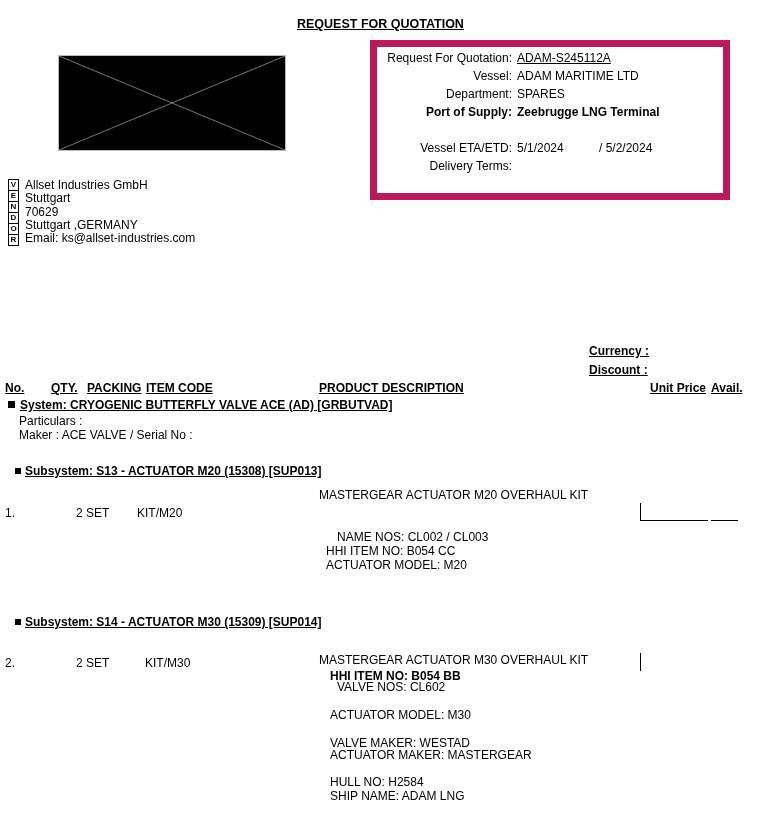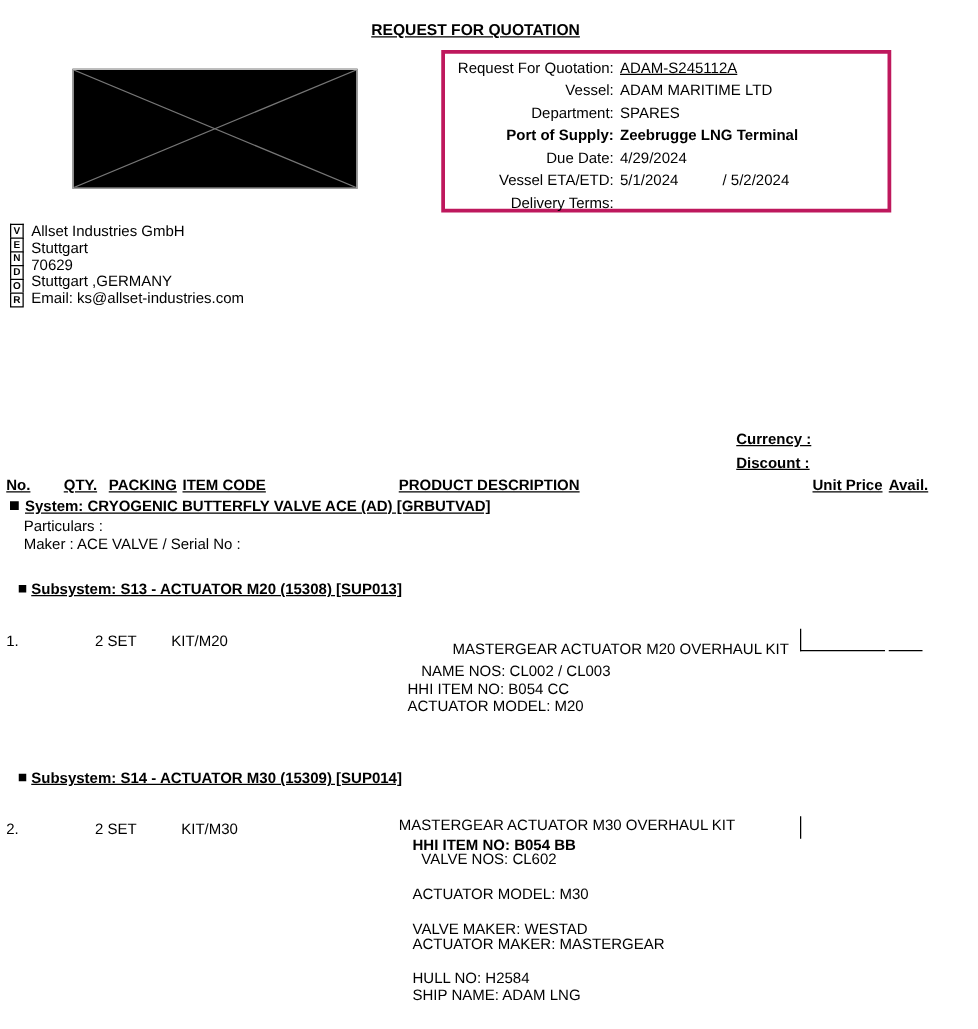--- a/index.html
+++ b/index.html
@@ -6,21 +6,21 @@
     body {
       width: 782px; height: 823px; position: relative; overflow: hidden;
       font-family: "Liberation Sans", sans-serif; font-size: 12px; color: #000;
     }
     .abs { position: absolute; white-space: nowrap; }
     .title { left: 297px; top: 17px; font-weight: bold; font-size: 12.5px; text-decoration: underline; }
 
     .logo { left: 58px; top: 55px; width: 228px; height: 96px; background: #000; border: 1px solid #bbb; box-sizing: border-box; }
     .logo svg { display: block; width: 100%; height: 100%; }
 
-    .infobox { left: 353px; top: 40px; width: 360px; height: 130px; border: 3px solid #be185d; box-sizing: border-box; }
+    .infobox { left: 370px; top: 40px; width: 360px; height: 160px; border: 7px solid #be185d; box-sizing: border-box; }
     .info-row { position: absolute; left: 0; width: 360px; height: 18px; font-size: 12px; }
     .info-label { position: absolute; right: 225px; text-align: right; }
     .info-value { position: absolute; left: 140px; }
     .info-value.link { text-decoration: underline; }
     .etd { position: absolute; left: 222px; }
 
     .vendor-box { left: 8px; top: 179px; width: 11px; height: 72px; }
     .vendor-letter {
       display: block; width: 9px; height: 10px; border: 1px solid #000; border-bottom: none;
       font-size: 8px; line-height: 10px; text-align: center; font-weight: bold;
@@ -58,24 +58,20 @@
     <span class="info-label">Vessel:</span>
     <span class="info-value">ADAM MARITIME LTD</span>
   </div>
   <div class="info-row" style="top:40px;">
     <span class="info-label">Department:</span>
     <span class="info-value">SPARES</span>
   </div>
   <div class="info-row" style="top:58px;font-weight:bold;">
     <span class="info-label">Port of Supply:</span>
     <span class="info-value">Zeebrugge LNG Terminal</span>
-  </div>
-  <div class="info-row" style="top:76px;">
-    <span class="info-label">Due Date:</span>
-    <span class="info-value">4/29/2024</span>
   </div>
   <div class="info-row" style="top:94px;">
     <span class="info-label">Vessel ETA/ETD:</span>
     <span class="info-value">5/1/2024</span>
     <span class="etd">/ 5/2/2024</span>
   </div>
   <div class="info-row" style="top:112px;">
     <span class="info-label">Delivery Terms:</span>
     <span class="info-value"></span>
   </div>
@@ -116,21 +112,21 @@
 <div class="abs plain" style="left:19px; top:428px;">Maker : ACE VALVE / Serial No :</div>
 
 <div class="abs" style="left:15px; top:464px;">
   <span class="bullet" style="width:6px;height:6px;margin-right:4px;"></span><span class="label-bold-ul"></span><span class="label-bold-ul">Subsystem: S13 - ACTUATOR M20 (15308) [SUP013]</span>
 </div>
 
 <div>
   <div class="abs plain" style="left:5px; top:506px;">1.</div>
   <div class="abs plain" style="left:76px; top:506px;">2 SET</div>
   <div class="abs plain" style="left:137px; top:506px;">KIT/M20</div>
-  <div class="abs plain" style="left:319px; top:512px;margin-left:43px;">MASTERGEAR ACTUATOR M20 OVERHAUL KIT</div>
+  <div class="abs plain" style="left:319px; top:488px;">MASTERGEAR ACTUATOR M20 OVERHAUL KIT</div>
   <div class="abs plain" style="left:337px; top:530px;">NAME NOS: CL002 / CL003</div>
   <div class="abs plain" style="left:326px; top:544px;">HHI ITEM NO: B054 CC</div>
   <div class="abs plain" style="left:326px; top:558px;">ACTUATOR MODEL: M20</div>
 
   <div class="abs" style="left:640px; top:503px; width:69px; height:18px;"></div>
   <div class="line-v" style="left:640px; top:503px; height:18px;"></div>
   <div class="line-h" style="left:640px; top:520px; width:68px;"></div>
   <div class="abs" style="left:711px; top:503px; width:27px; height:18px;"></div>
   <div class="line-h" style="left:711px; top:520px; width:27px;"></div>
 </div>

